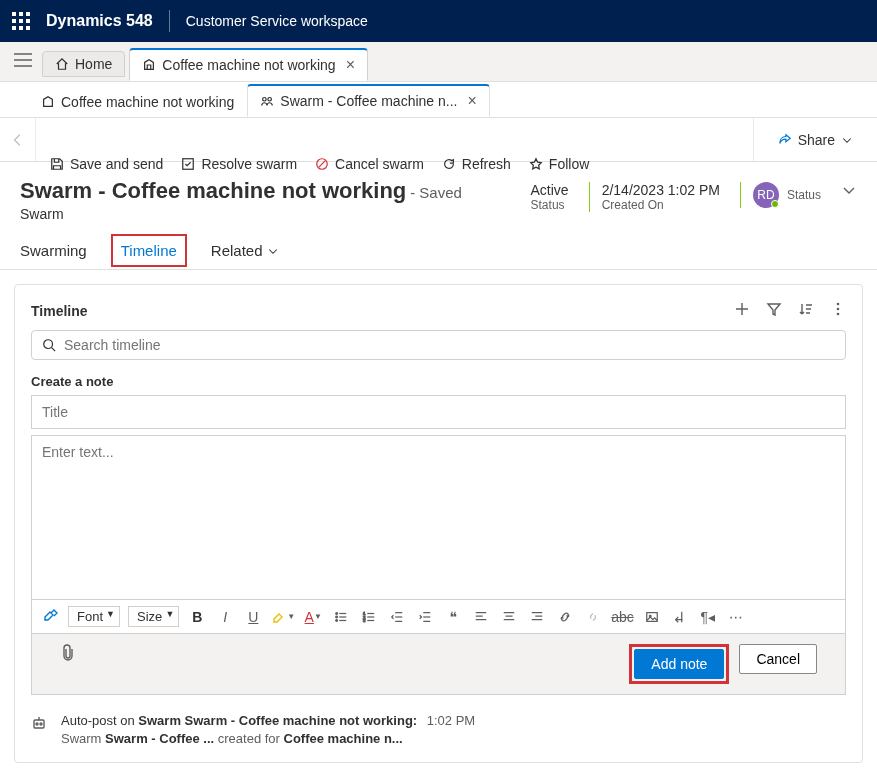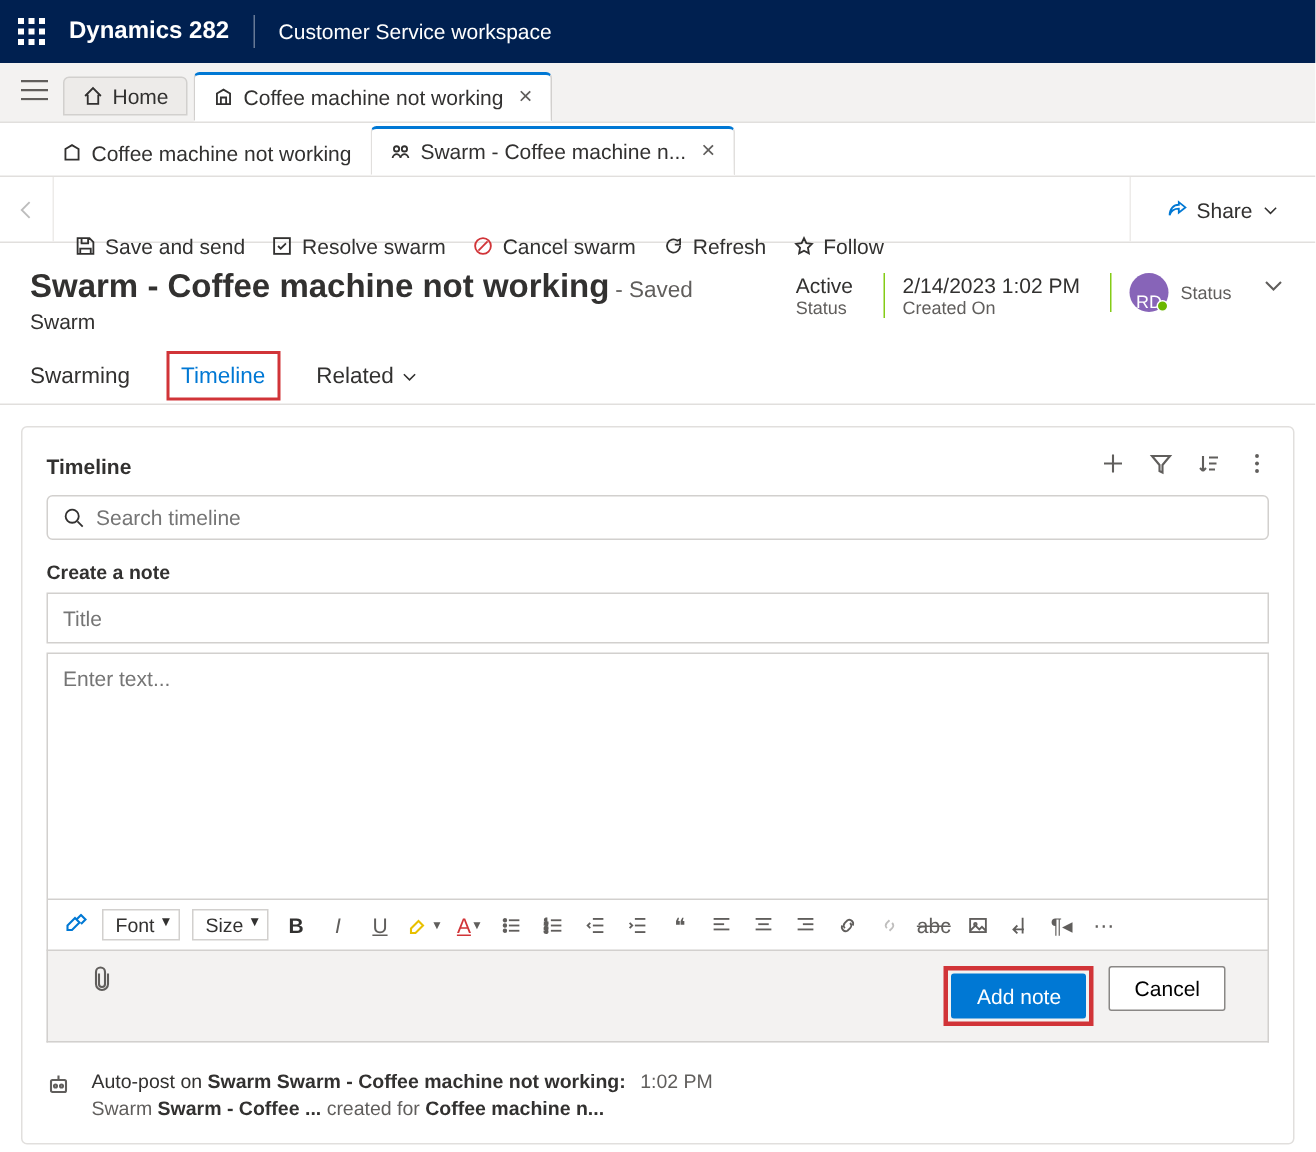--- a/index.html
+++ b/index.html
@@ -40,21 +40,21 @@
   .record-header { display: flex; align-items: flex-start; padding: 16px 20px 10px 20px; gap: 24px; }
   .rh-title { flex: 1; }
   .rh-title h1 { font-size: 22px; font-weight: 600; display: inline; }
   .rh-title .saved { color: #605e5c; font-size: 15px; font-weight: 400; }
   .rh-sub { font-size: 14px; color: #323130; margin-top: 2px; }
   .meta { display: flex; align-items: flex-start; gap: 20px; padding-top: 4px; }
   .meta-col { border-left: 1px solid #84cc16; padding-left: 12px; }
   .meta-col:first-child { border-left: none; padding-left: 0; }
   .meta-val { font-size: 14px; color: #323130; }
   .meta-label { font-size: 12px; color: #605e5c; }
-  .avatar { width: 26px; height: 26px; border-radius: 50%; background: #8764b8; color: #fff; font-size: 12px; display: flex; align-items: flex-end; justify-content: center; position: relative; }
+  .avatar { width: 26px; height: 26px; border-radius: 50%; background: #8764b8; color: #fff; font-size: 12px; display: flex; align-items: center; justify-content: center; position: relative; }
   .presence { width: 8px; height: 8px; border-radius: 50%; background: #6bb700; position: absolute; bottom: 0; right: 0; border: 1px solid #fff; }
   .chevron-exp { cursor: pointer; color: #605e5c; }
 
   
   .section-tabs { display: flex; align-items: center; gap: 24px; padding: 0 20px; border-bottom: 1px solid #e1dfdd; }
   .section-tab { font-size: 15px; padding: 10px 0; cursor: pointer; display: flex; align-items: center; gap: 4px; }
   .section-tab.active { border-bottom: 3px solid #0078d4; color: #0078d4; }
   .section-tab.highlighted { border: 2px solid #d13438; padding: 6px 8px; }
 
   
@@ -105,21 +105,21 @@
     <span></span>
       <span></span>
       <span></span>
       <span></span>
       <span></span>
       <span></span>
       <span></span>
       <span></span>
       <span></span>
   </div>
-  <span class="brand">Dynamics 282</span>
+  <span class="brand">Dynamics 548</span>
   <div class="nav-div"></div>
   <span class="workspace">Customer Service workspace</span>
 </div>
 
 <div class="app-tabs">
   <div class="hamburger">
     <svg width="18" height="14">
         <line x1="0" y1="1" x2="18" y2="1" stroke-width="1.5"></line>
         <line x1="0" y1="7" x2="18" y2="7" stroke-width="1.5"></line>
         <line x1="0" y1="13" x2="18" y2="13" stroke-width="1.5"></line>

